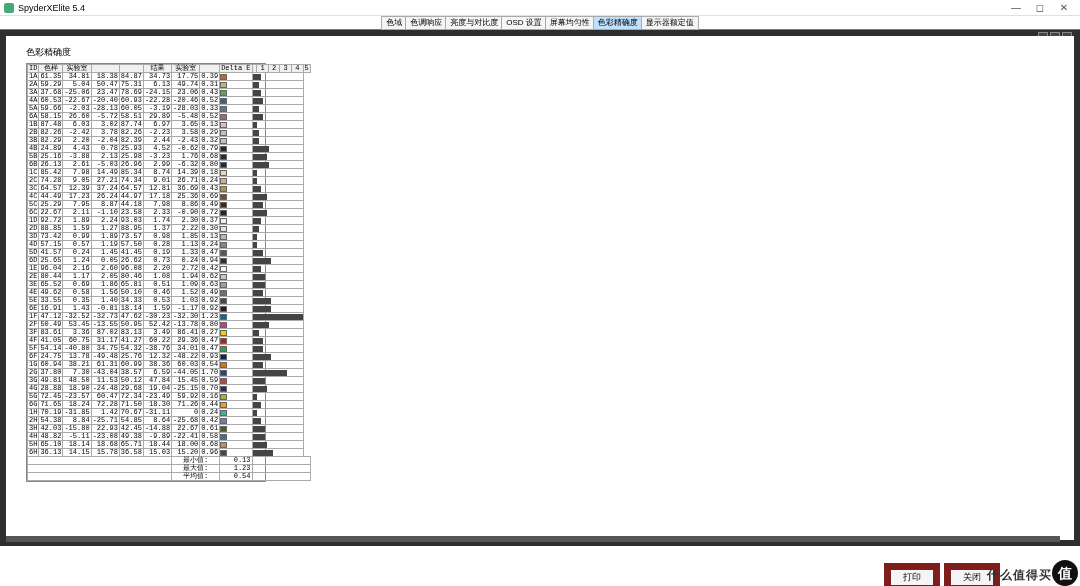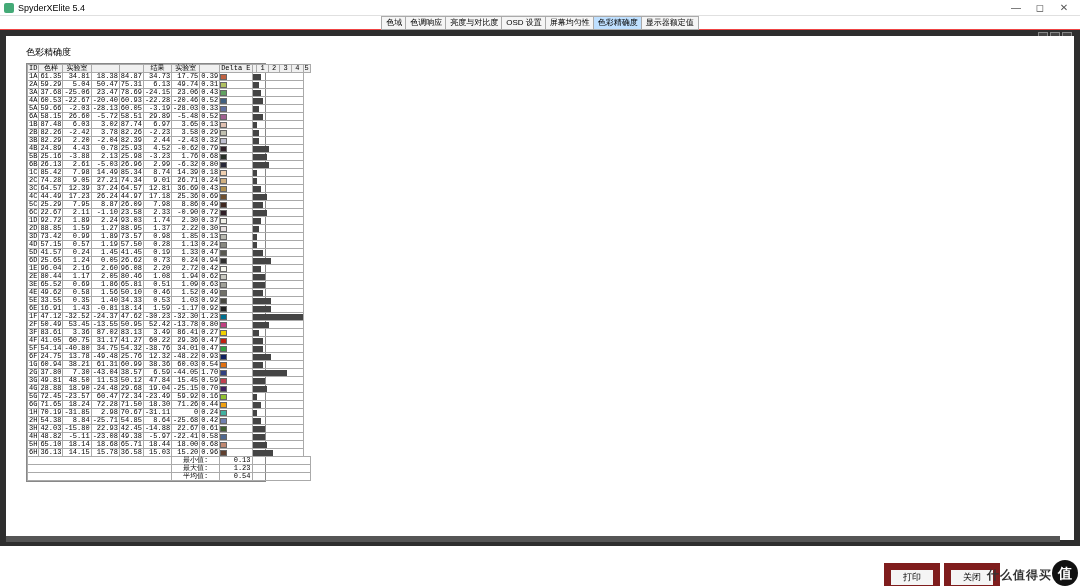--- a/index.html
+++ b/index.html
@@ -331,21 +331,21 @@
               </td>
               <td class="bar" colspan="5">
                 <span style="width: 14px;"></span>
               </td>
             </tr>
             <tr>
               <td class="idcol">5C</td>
               <td>25.29</td>
               <td>7.95</td>
               <td>8.87</td>
-              <td>26.09</td>
+              <td>44.18</td>
               <td>7.98</td>
               <td>8.86</td>
               <td>0.49</td>
               <td class="sw">
                 <span style="background: rgb(64, 40, 32);"></span>
               </td>
               <td class="bar" colspan="5">
                 <span style="width: 10px;"></span>
               </td>
             </tr>
@@ -554,21 +554,21 @@
                 <span style="background: rgb(32, 32, 32);"></span>
               </td>
               <td class="bar" colspan="5">
                 <span style="width: 18px;"></span>
               </td>
             </tr>
             <tr>
               <td class="idcol">1F</td>
               <td>47.12</td>
               <td>-32.52</td>
-              <td>-24.37</td>
+              <td>-32.73</td>
               <td>47.62</td>
               <td>-30.23</td>
               <td>-32.30</td>
               <td>1.23</td>
               <td class="sw">
                 <span style="background: rgb(0, 112, 144);"></span>
               </td>
               <td class="bar" colspan="5">
                 <span style="width: 50px;"></span>
               </td>
@@ -746,21 +746,21 @@
                 <span style="background: rgb(240, 160, 16);"></span>
               </td>
               <td class="bar" colspan="5">
                 <span style="width: 8px;"></span>
               </td>
             </tr>
             <tr>
               <td class="idcol">1H</td>
               <td>70.19</td>
               <td>-31.85</td>
-              <td>2.98</td>
+              <td>1.42</td>
               <td>70.67</td>
               <td>-31.11</td>
               <td>0</td>
               <td>0.24</td>
               <td class="sw">
                 <span style="background: rgb(64, 176, 160);"></span>
               </td>
               <td class="bar" colspan="5">
                 <span style="width: 4px;"></span>
               </td>
@@ -796,21 +796,21 @@
               <td class="bar" colspan="5">
                 <span style="width: 12px;"></span>
               </td>
             </tr>
             <tr>
               <td class="idcol">4H</td>
               <td>48.82</td>
               <td>-5.11</td>
               <td>-23.08</td>
               <td>49.38</td>
-              <td>-5.97</td>
+              <td>-9.89</td>
               <td>-22.41</td>
               <td>0.58</td>
               <td class="sw">
                 <span style="background: rgb(80, 104, 144);"></span>
               </td>
               <td class="bar" colspan="5">
                 <span style="width: 12px;"></span>
               </td>
             </tr>
             <tr>

